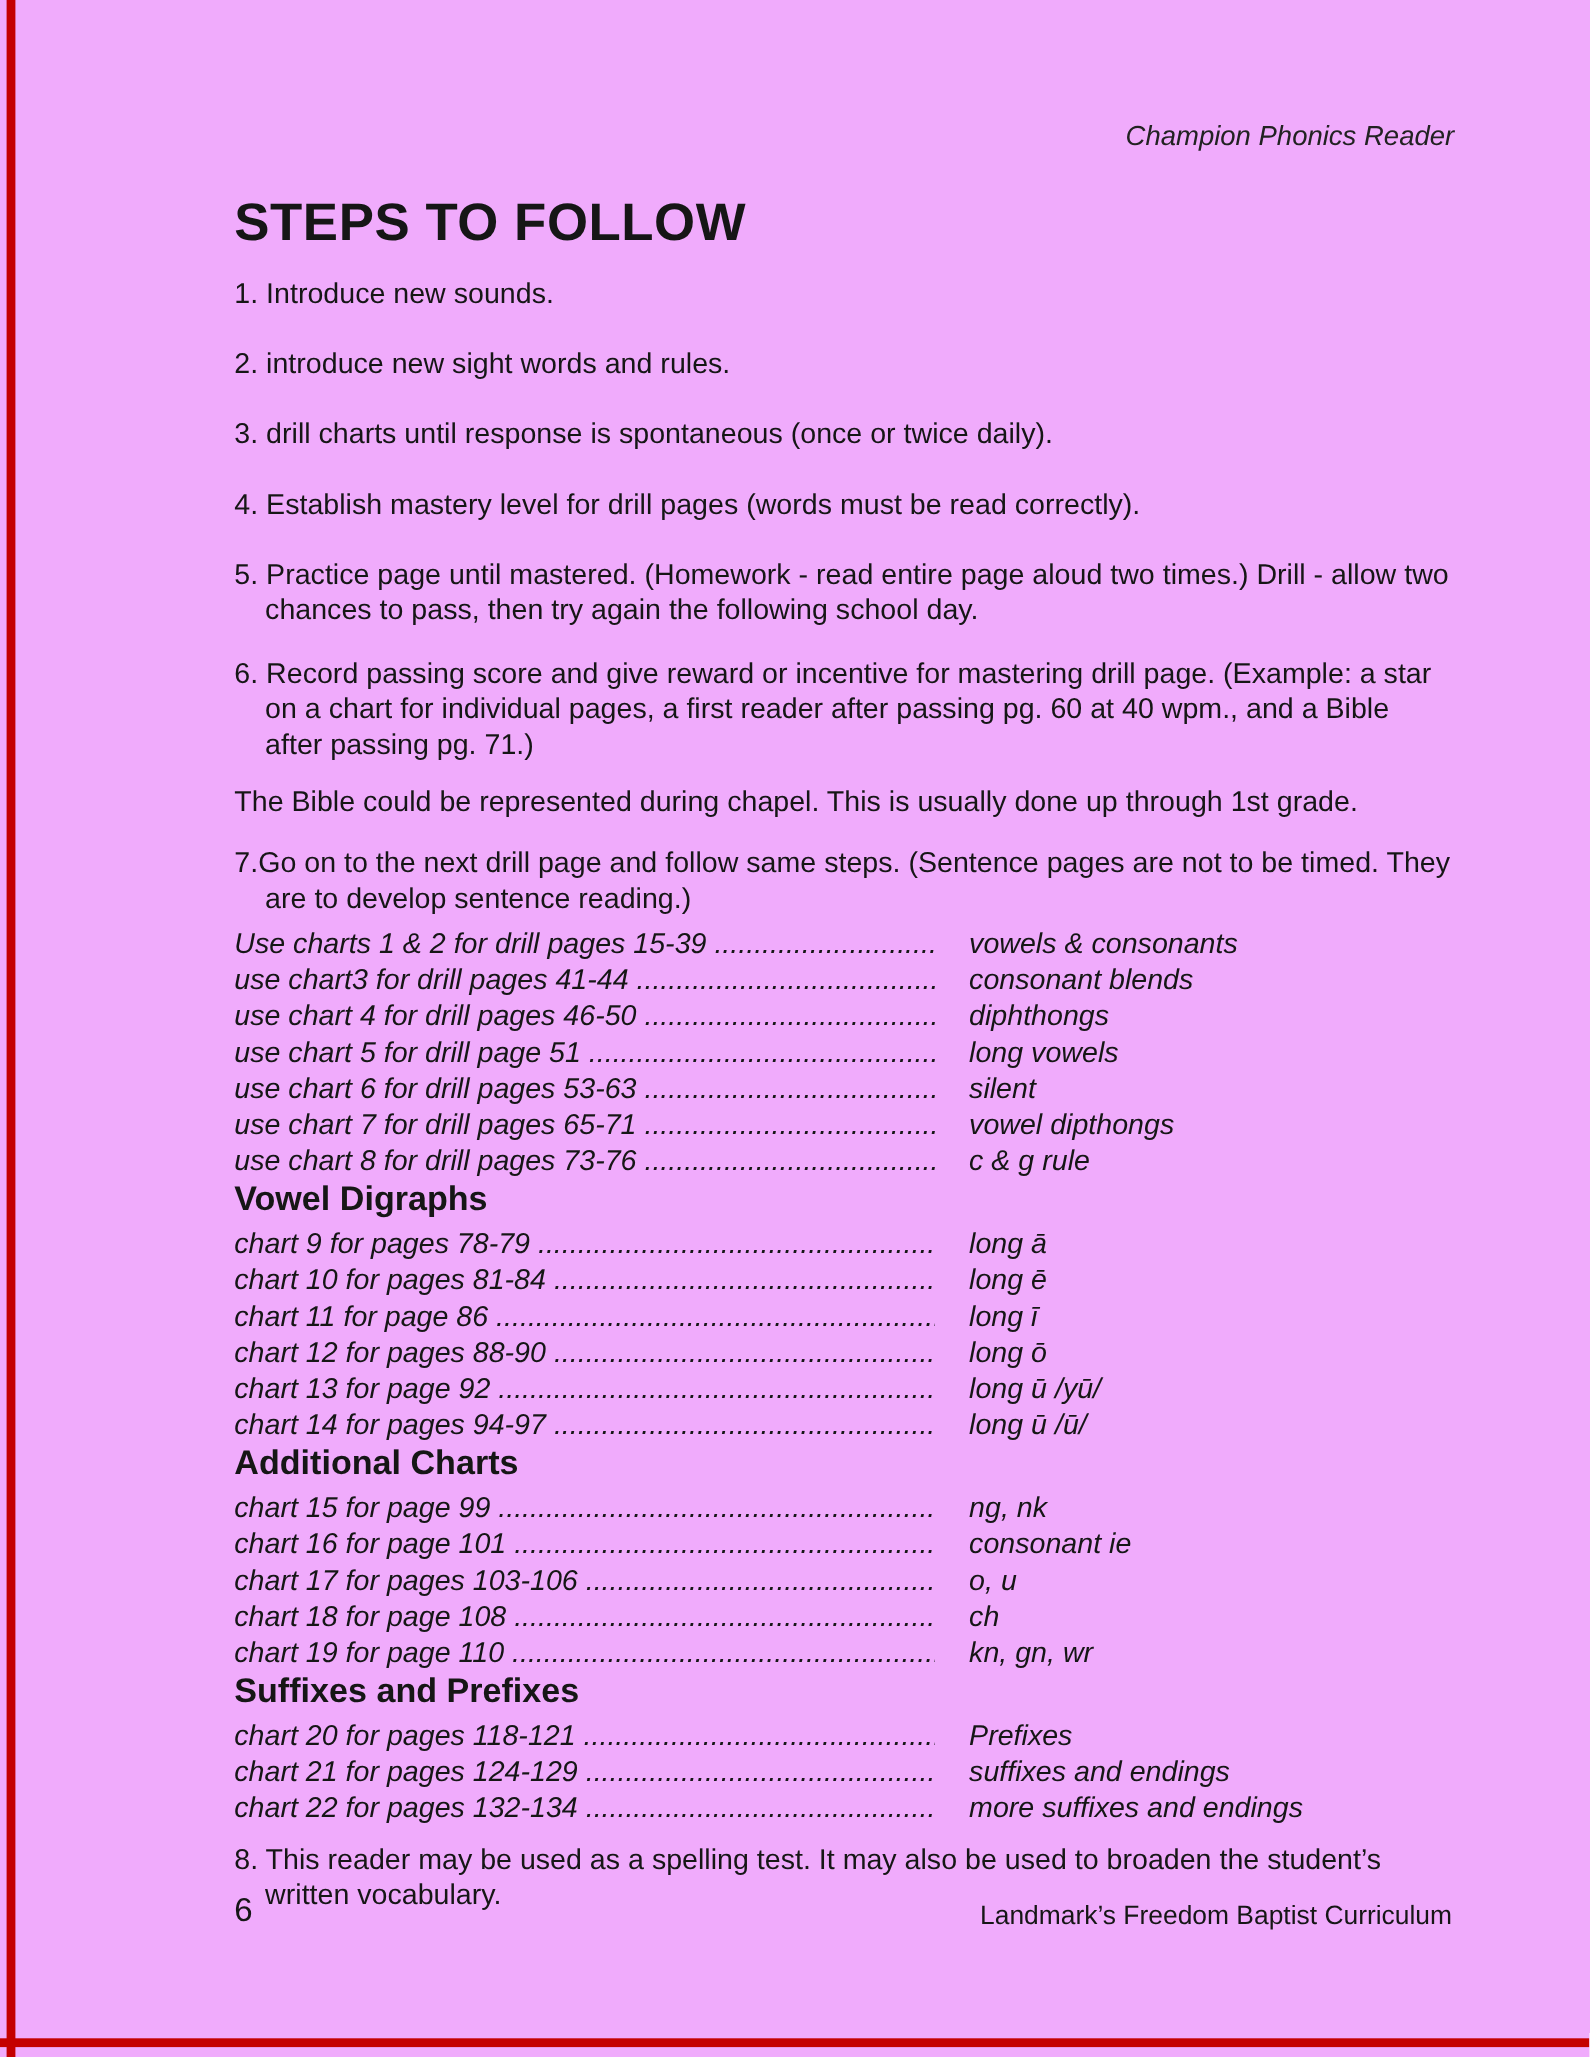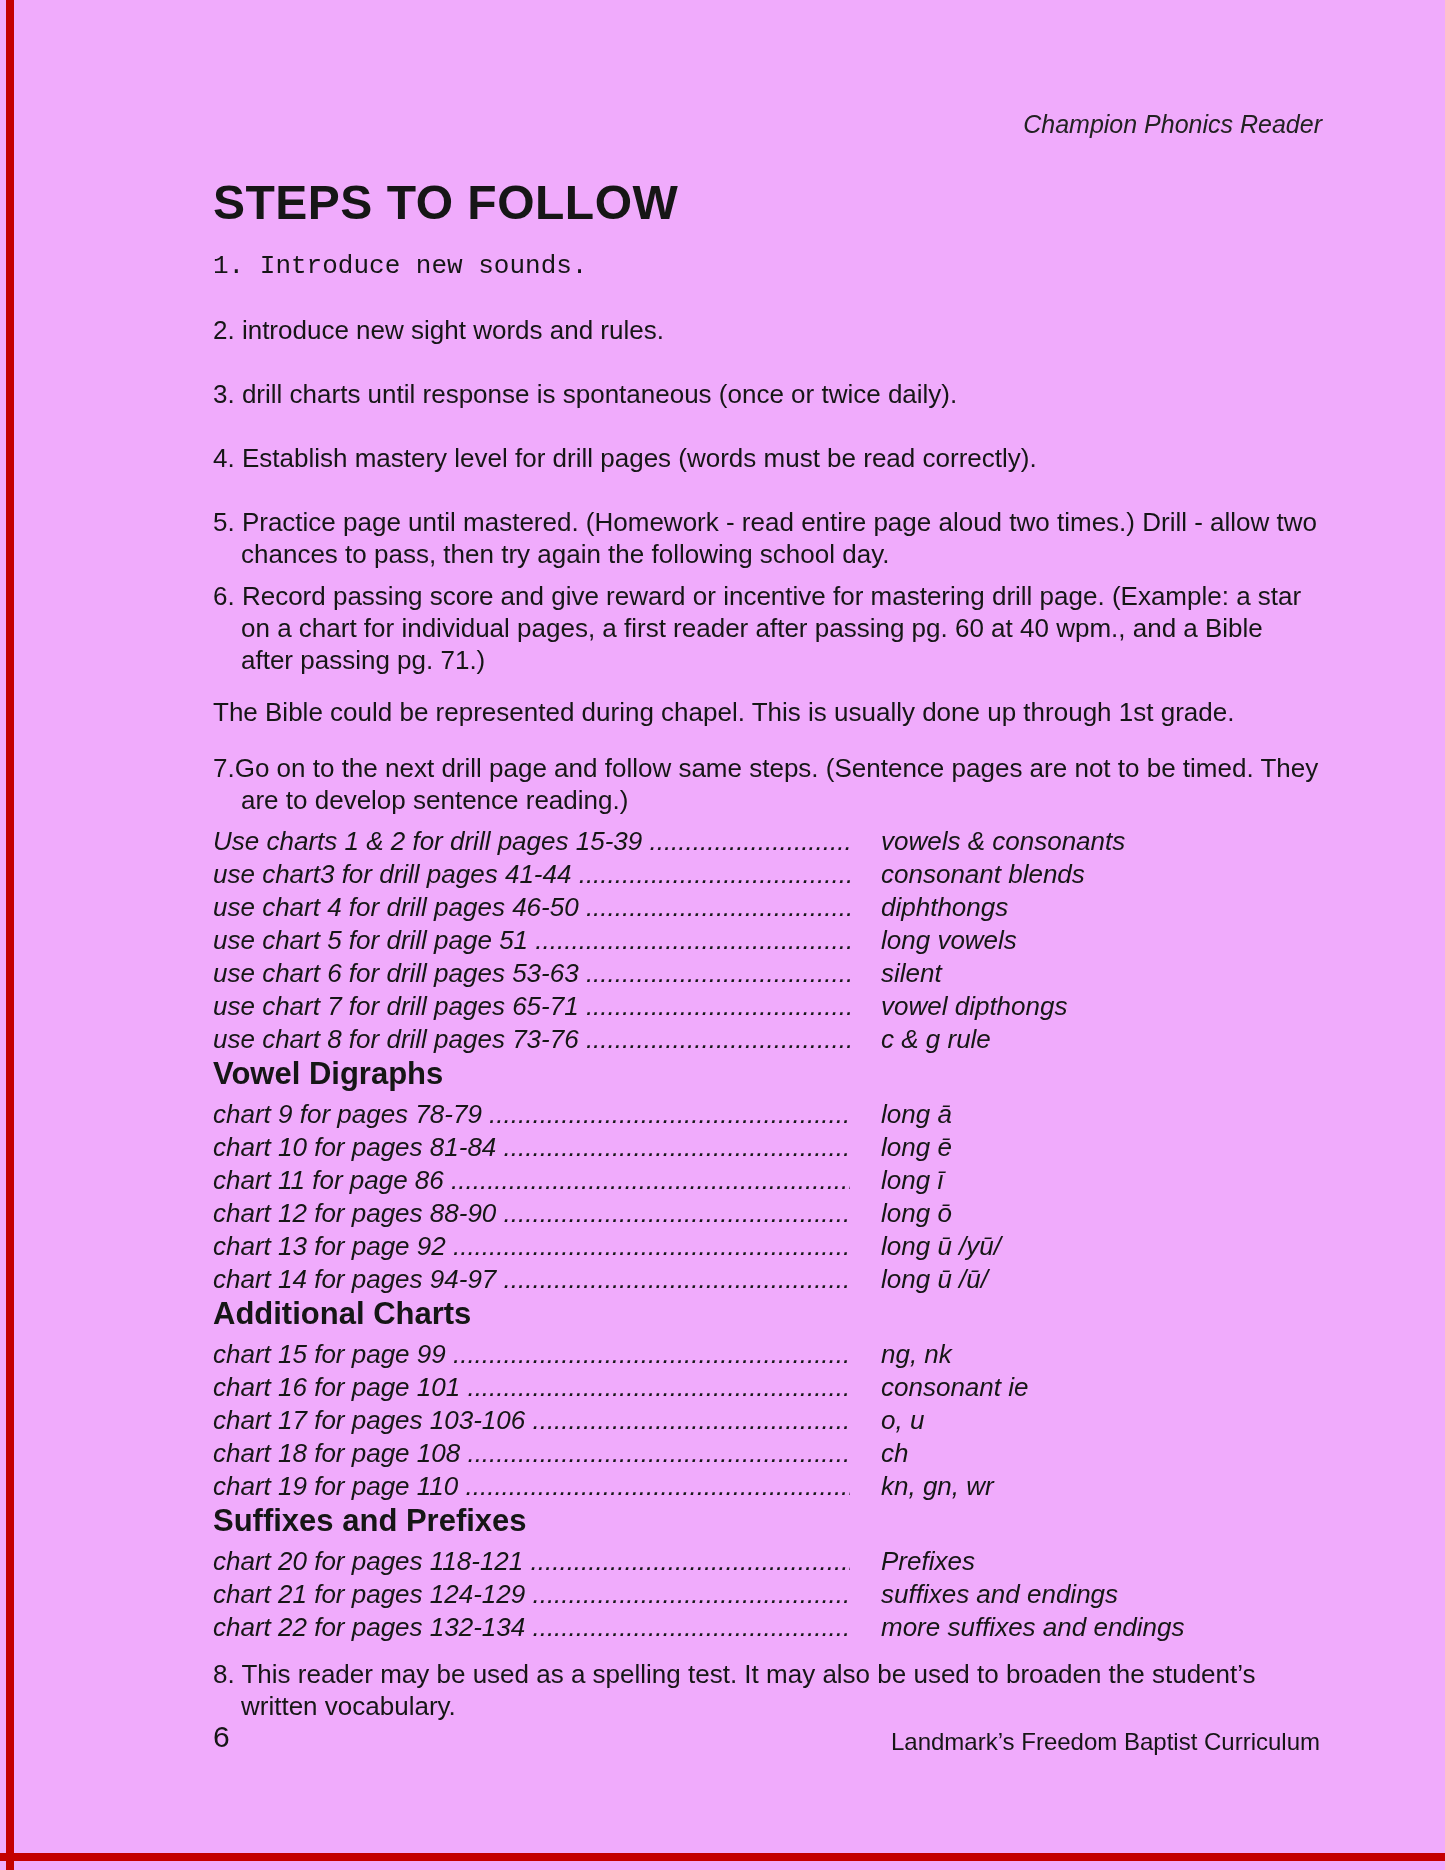--- a/index.html
+++ b/index.html
@@ -32,23 +32,23 @@
     text-align:left;
     font-size:48px;font-weight:bold;line-height:52px;
     letter-spacing:0.5px;color:#161616;
   }
   .step{
     font-size:26px;line-height:32px;
     white-space:pre;
     padding-left:28px;text-indent:-28px;
     color:#161616;
   }
-  .s1{margin-top:21px;font-family:Liberation Mono, monospace;}
+  .s1{margin-top:21px;}
   .s2,.s3,.s4,.s5{margin-top:32px;}
-  .s6{margin-top:10px;}
+  .s6{margin-top:26px;}
   .para{
     margin-top:20px;
     font-size:26px;line-height:32px;white-space:pre;color:#161616;
   }
   .s7{margin-top:24px;}
   .s8{margin-top:14px;}
   .chart-sections{margin-top:9px;}
   .sec-heading{
     margin:0;padding:0;
     font-size:31px;font-weight:bold;line-height:36px;color:#161616;

